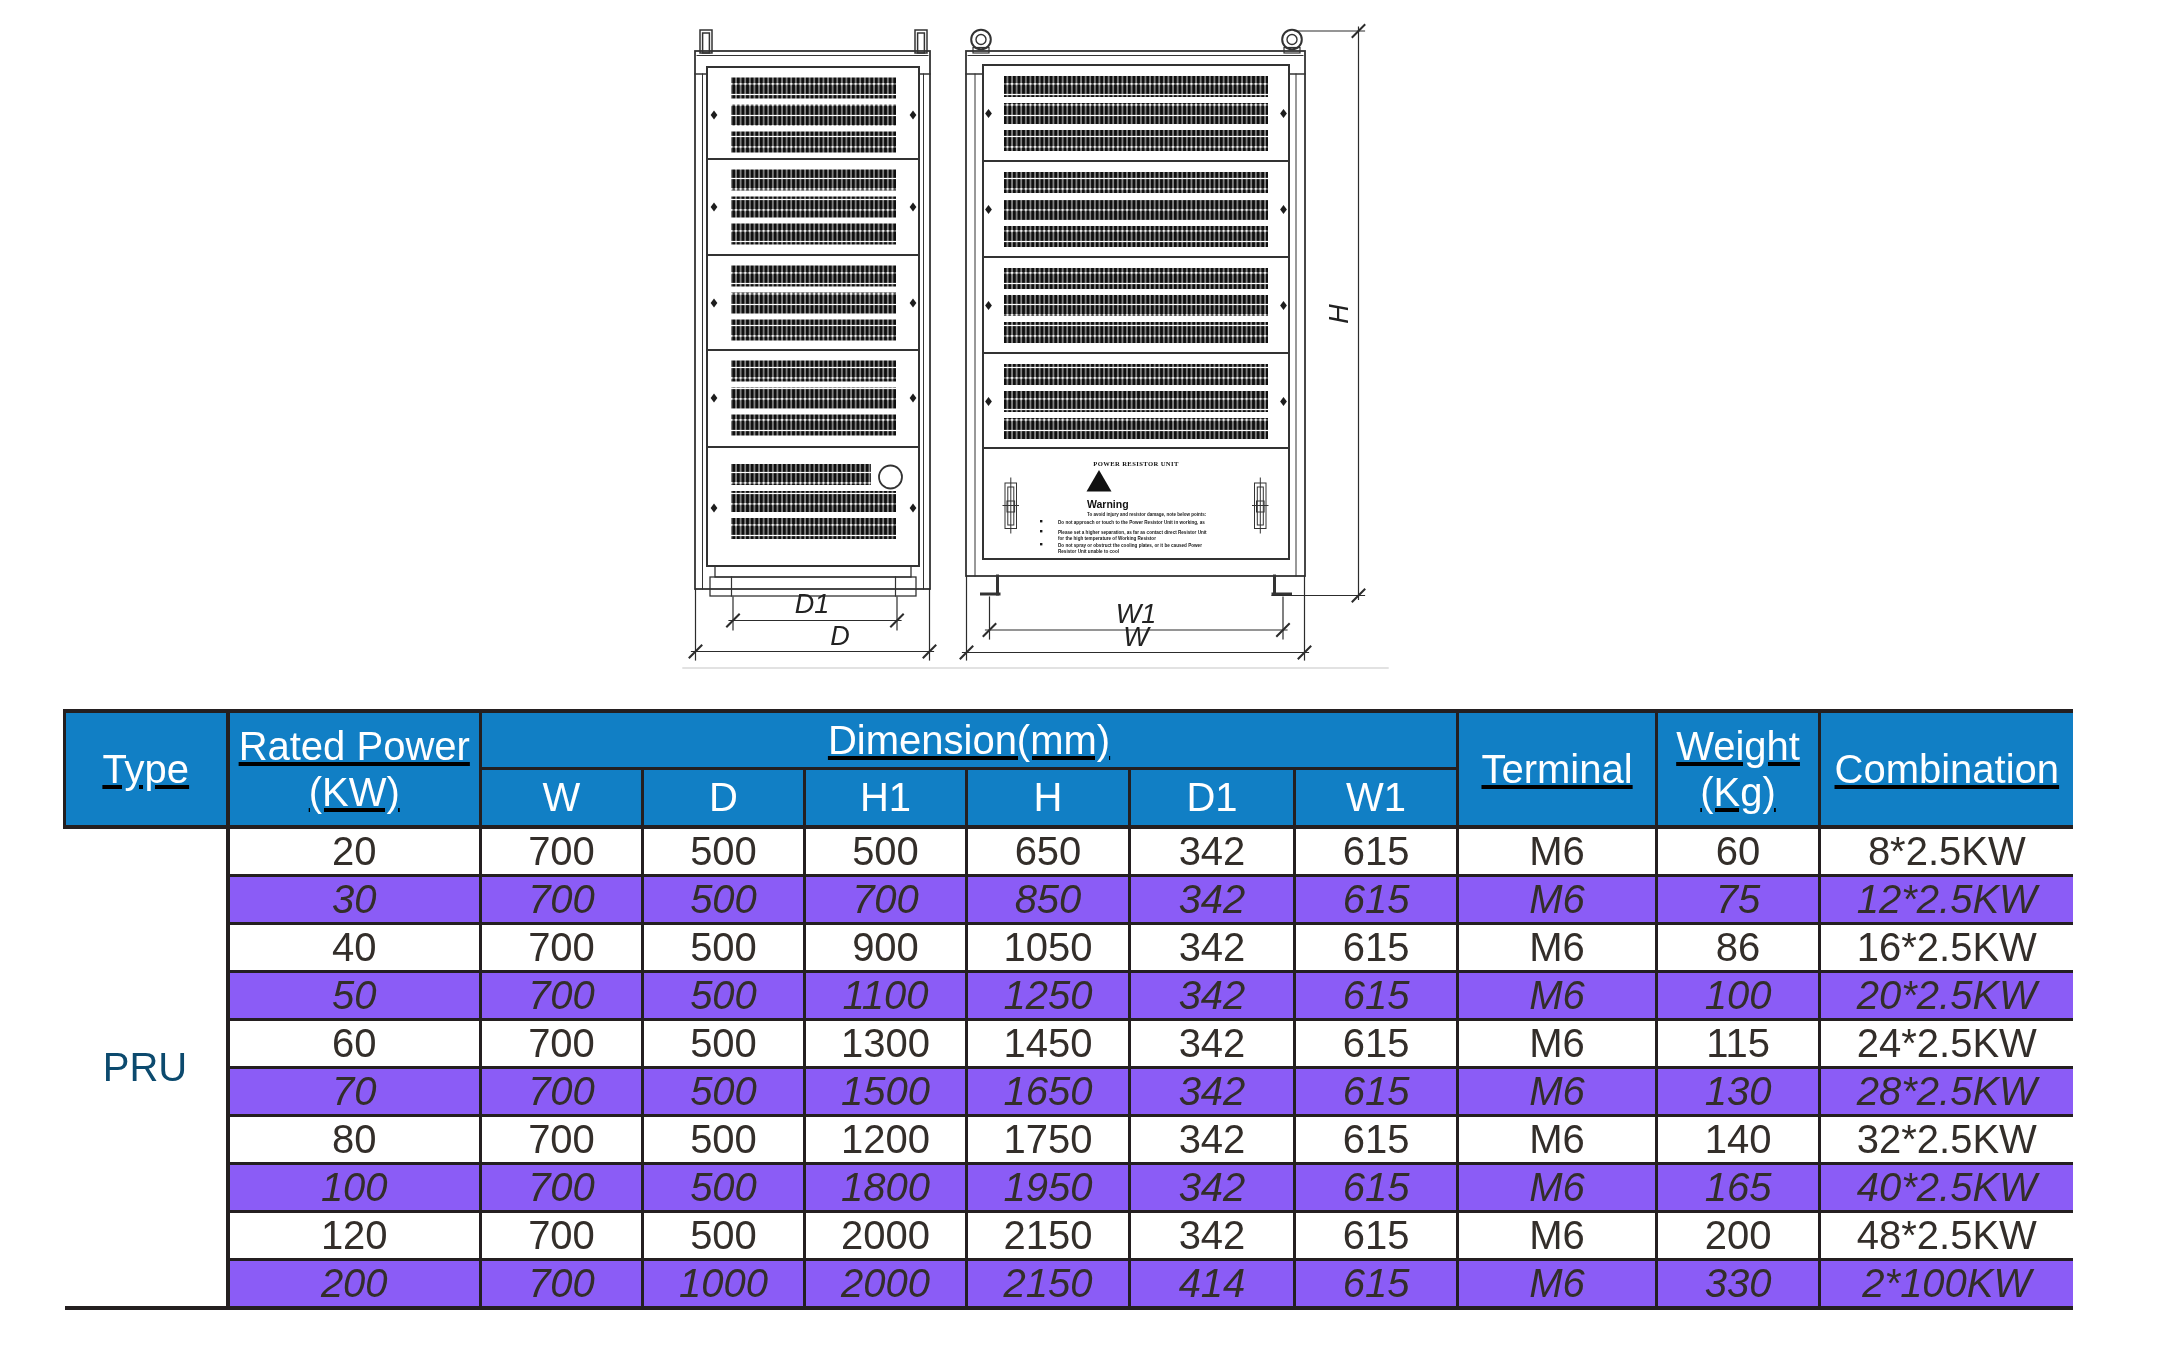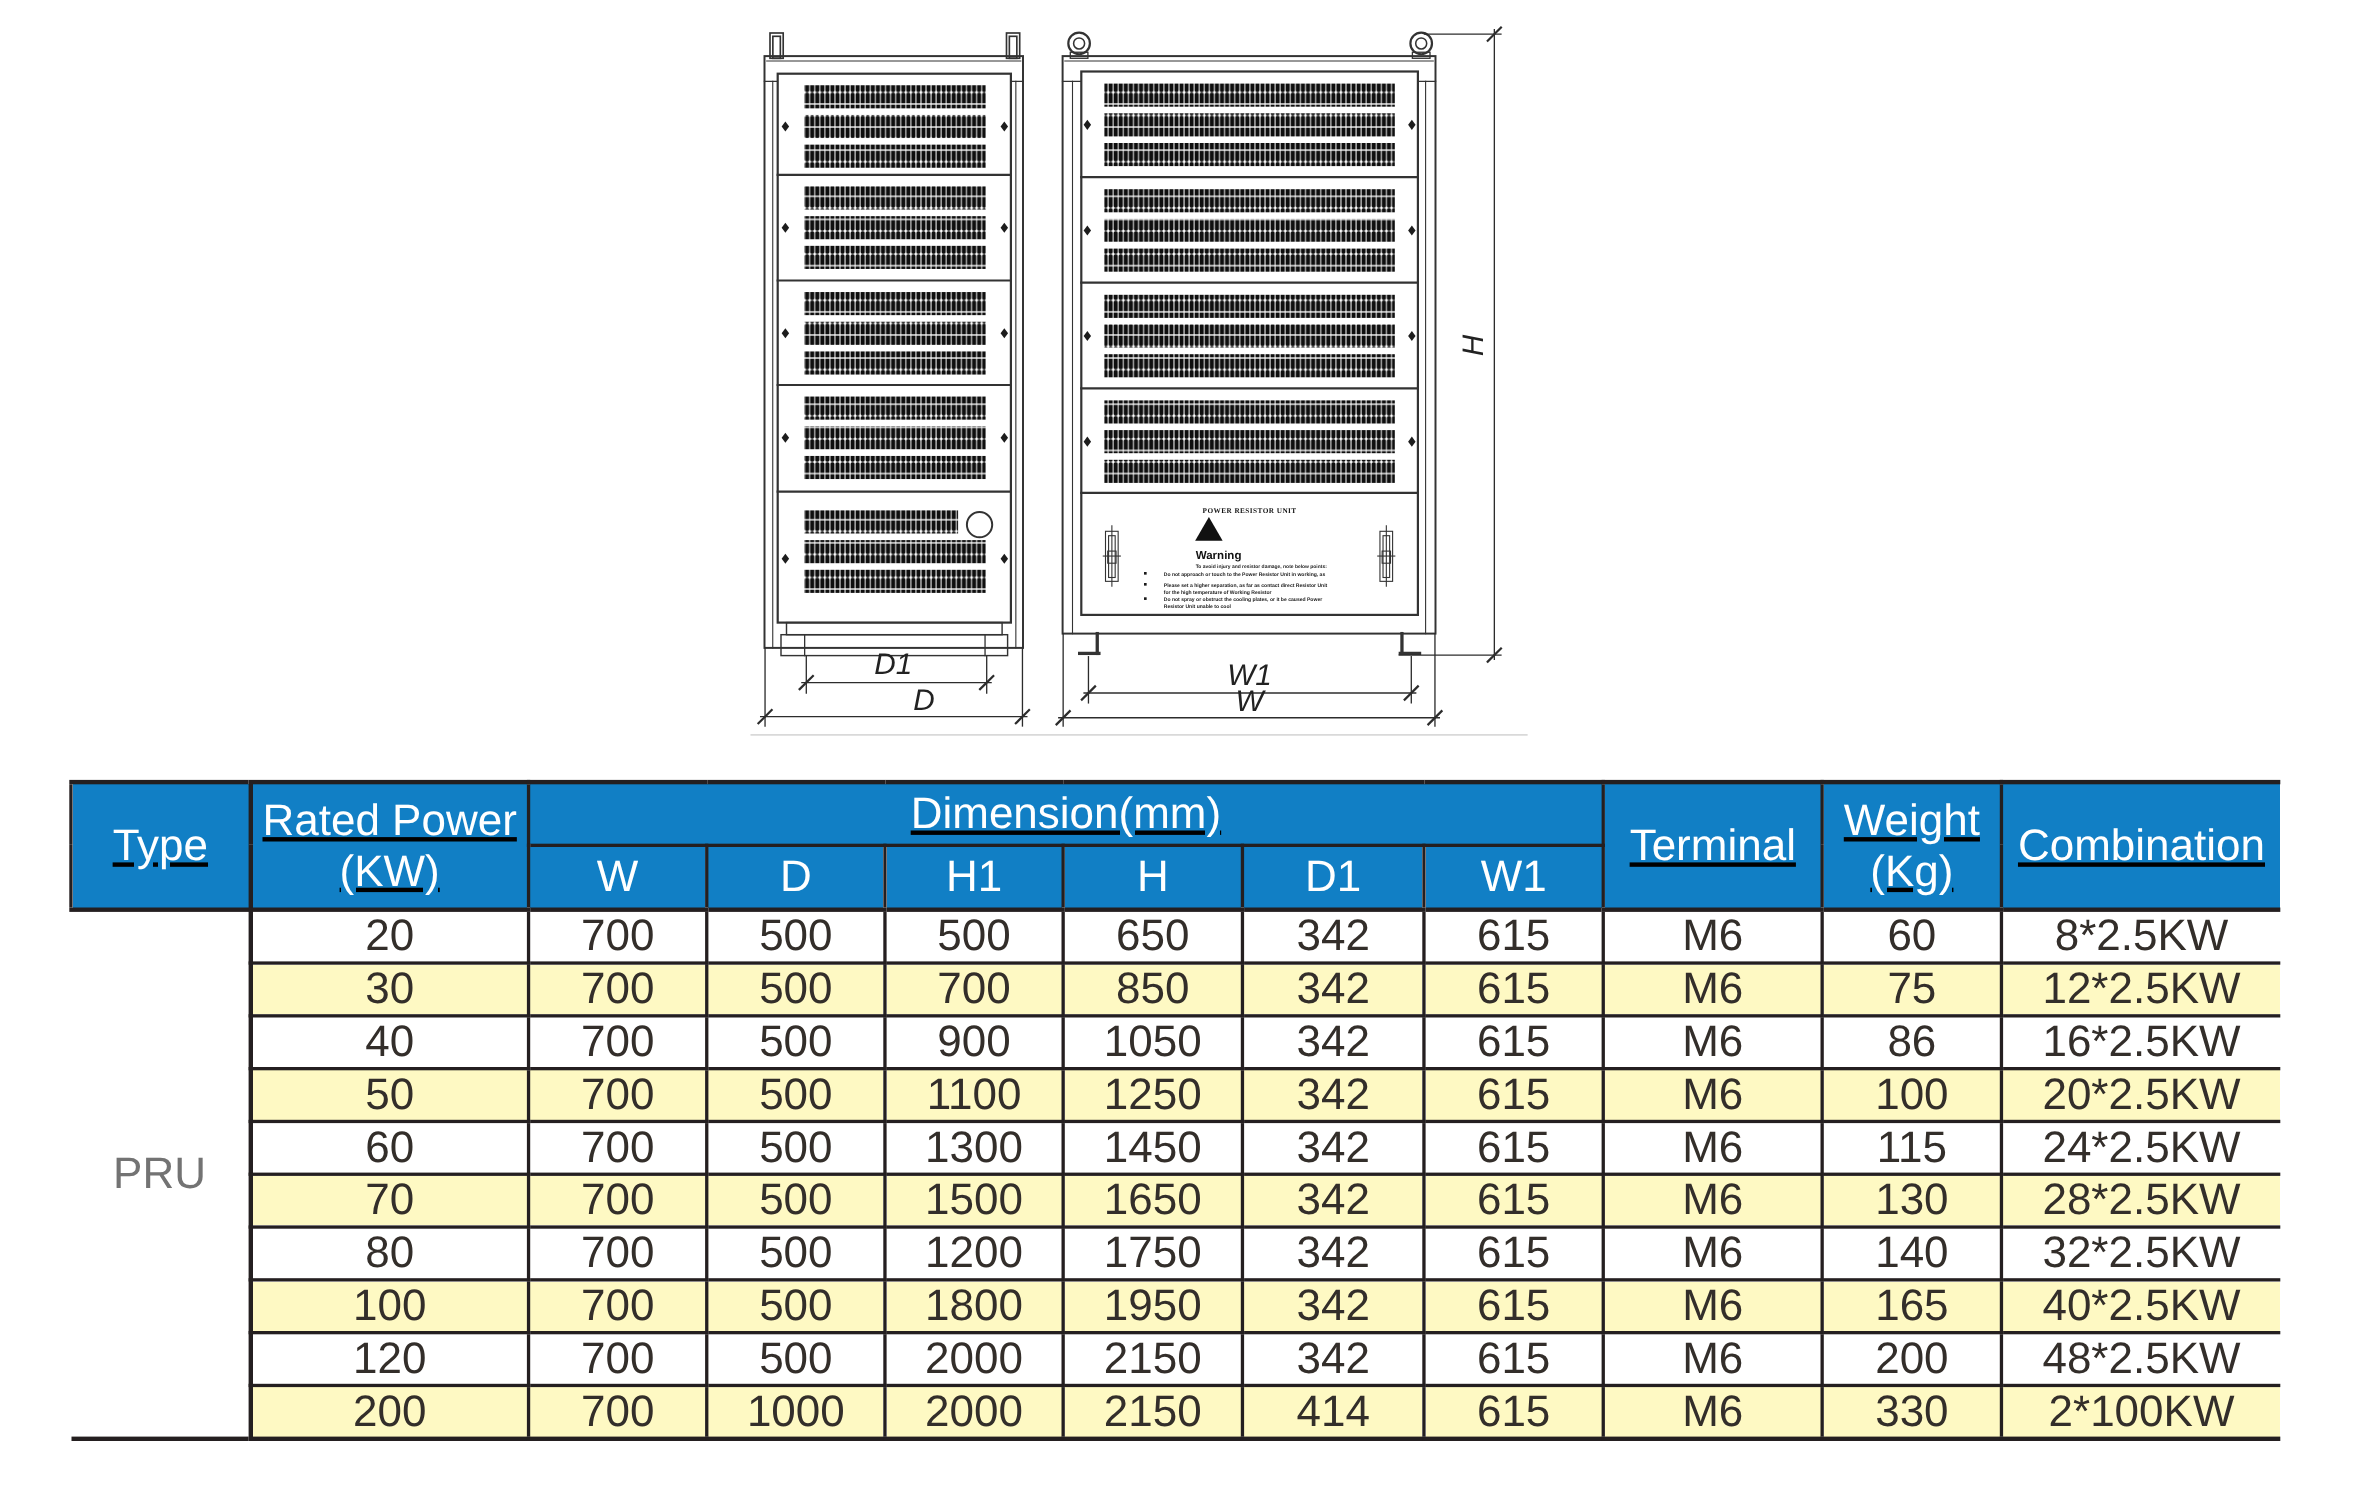--- a/index.html
+++ b/index.html
@@ -18,24 +18,24 @@
   }
   #spec-table th, #spec-table td {
     border:3px solid #241f20; text-align:center; vertical-align:middle;
     padding:0; overflow:hidden; white-space:nowrap;
   }
   #spec-table th {
     background:#117fc5; color:#ffffff; font-weight:normal;
     font-size:40px; line-height:46px;
   }
   #spec-table td { font-size:40px; color:#332e2a; background:#ffffff; }
-  #spec-table tr.alt td { background:#fef9c3; }
+  #spec-table tr.alt td { background:#8b5cf6;font-style:italic; }
   #spec-table td.type-cell {
     background:#ffffff; border-left:0; border-top-width:4px;
-    border-right-width:4px; font-size:40px; color:#737373;
+    border-right-width:4px; font-size:40px; color:#0c4a6e;
   }
   #spec-table th.th-type { border-right-width:4px; }
   #spec-table th.last, #spec-table td:last-child { border-right:0;text-align:center; }
   #spec-table thead th { border-bottom-width:4px; }
   #spec-table thead tr.subrow th { border-top-width:3px; }
   #spec-table thead th.group { border-bottom-width:3px; }
   tr.hrow1 { height:57px;text-decoration:underline; }
   tr.hrow2 { height:59px; }
   #spec-table tbody tr { height:47.6px; }
 

